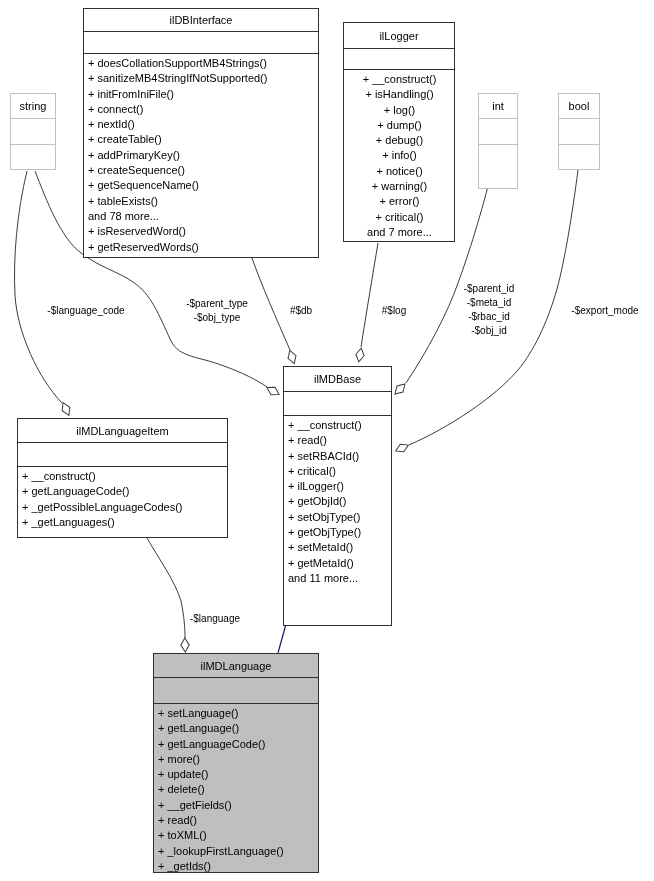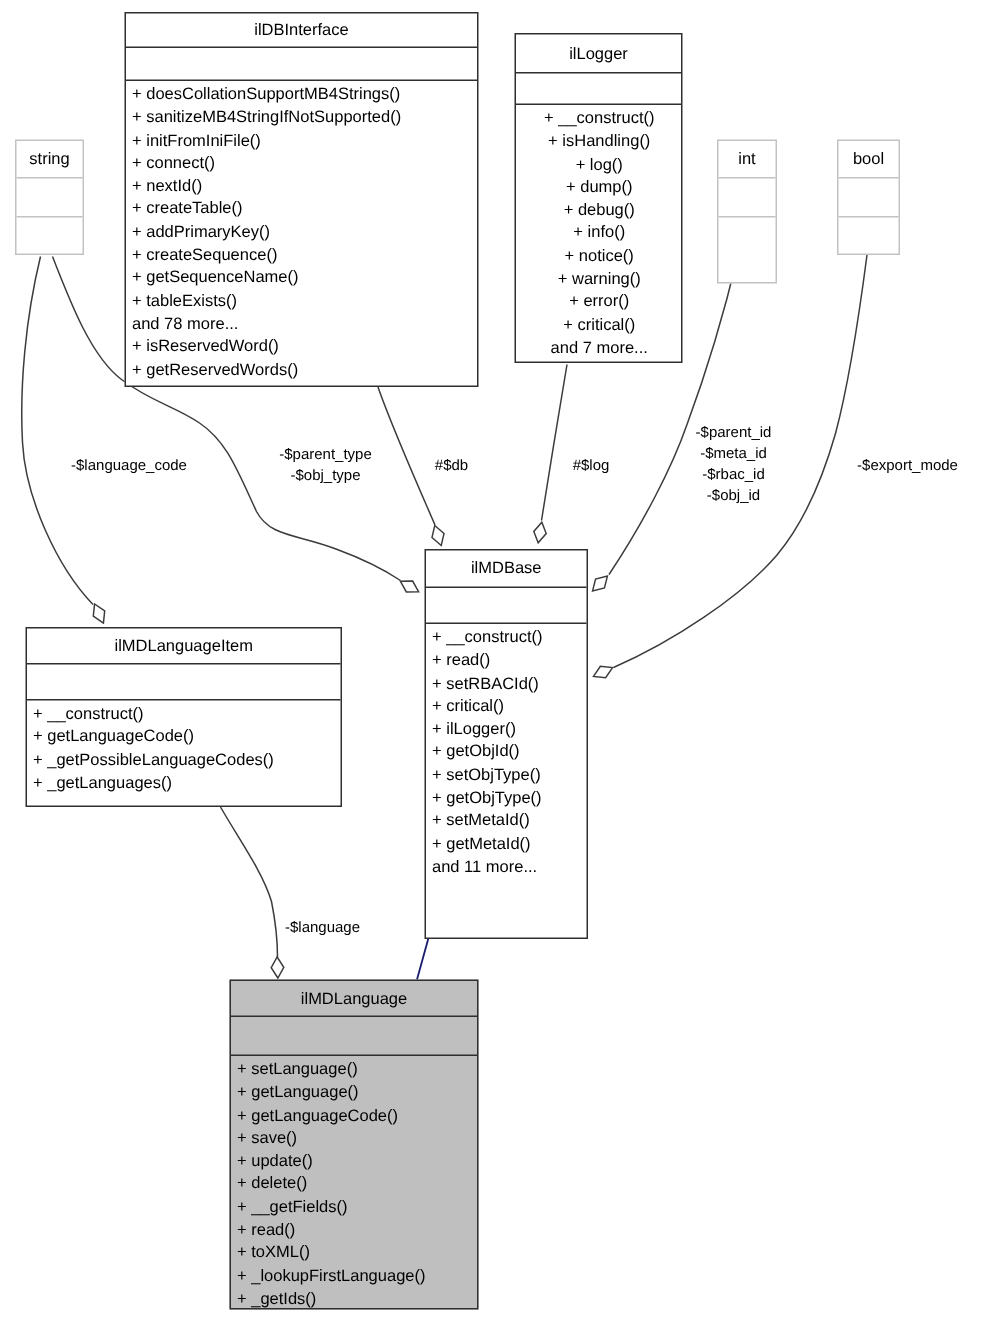--- a/index.html
+++ b/index.html
@@ -149,21 +149,21 @@
   </div>
 
   <div class="classbox subject" style="left:153px;top:653px;width:166px;height:220px;justify-content:flex-end;">
     <div class="cb-title" style="height:24px;">ilMDLanguage</div>
     <div class="cb-attrs" style="height:26px;"></div>
     <div class="cb-methods">
 
     <div class="m">+ setLanguage()</div>
         <div class="m">+ getLanguage()</div>
         <div class="m">+ getLanguageCode()</div>
-        <div class="m">+ save()</div>
+        <div class="m">+ more()</div>
         <div class="m">+ update()</div>
         <div class="m">+ delete()</div>
         <div class="m">+ __getFields()</div>
         <div class="m">+ read()</div>
         <div class="m">+ toXML()</div>
         <div class="m">+ _lookupFirstLanguage()</div>
         <div class="m">+ _getIds()</div>
       </div>
   </div>
 

